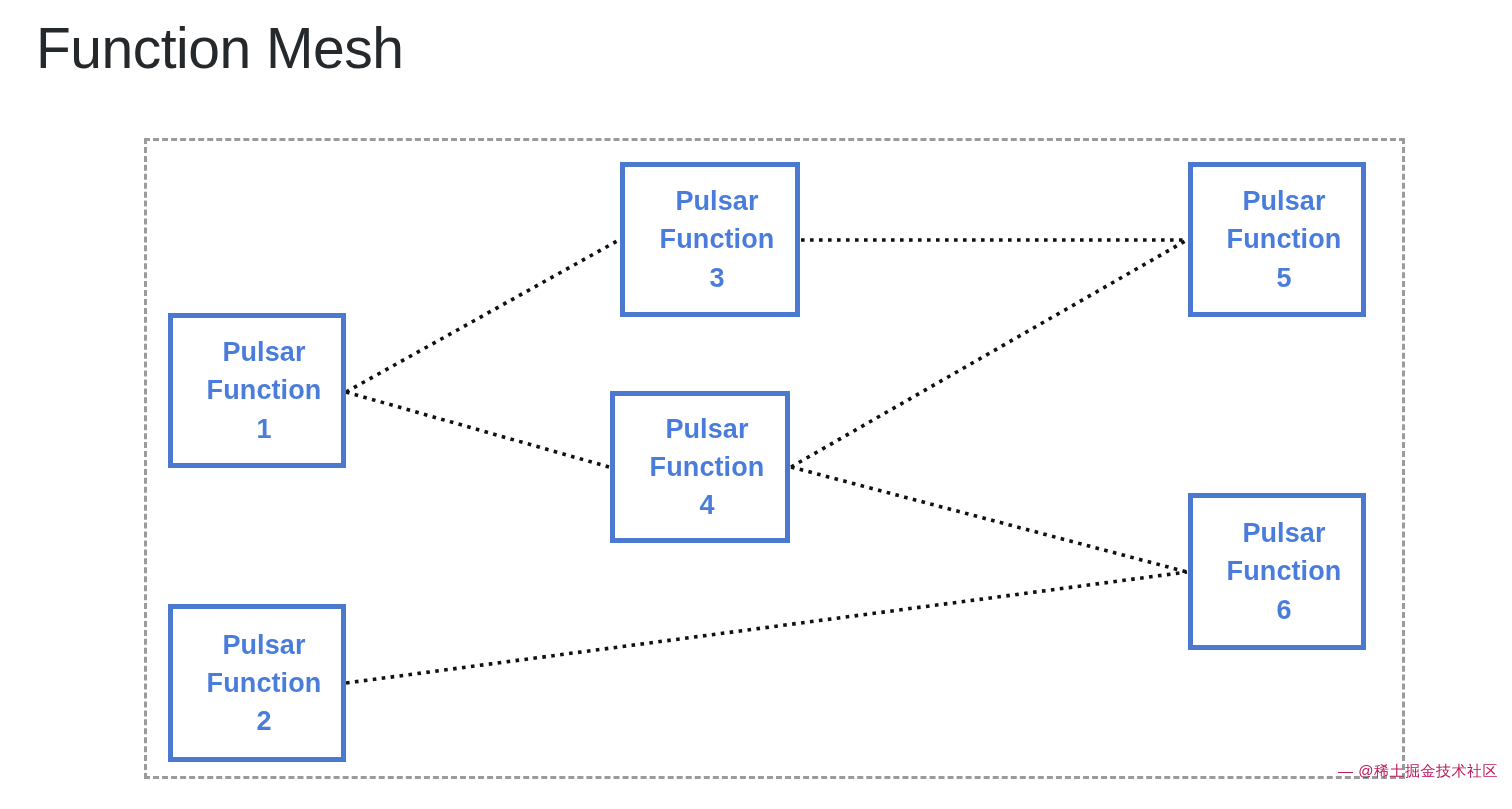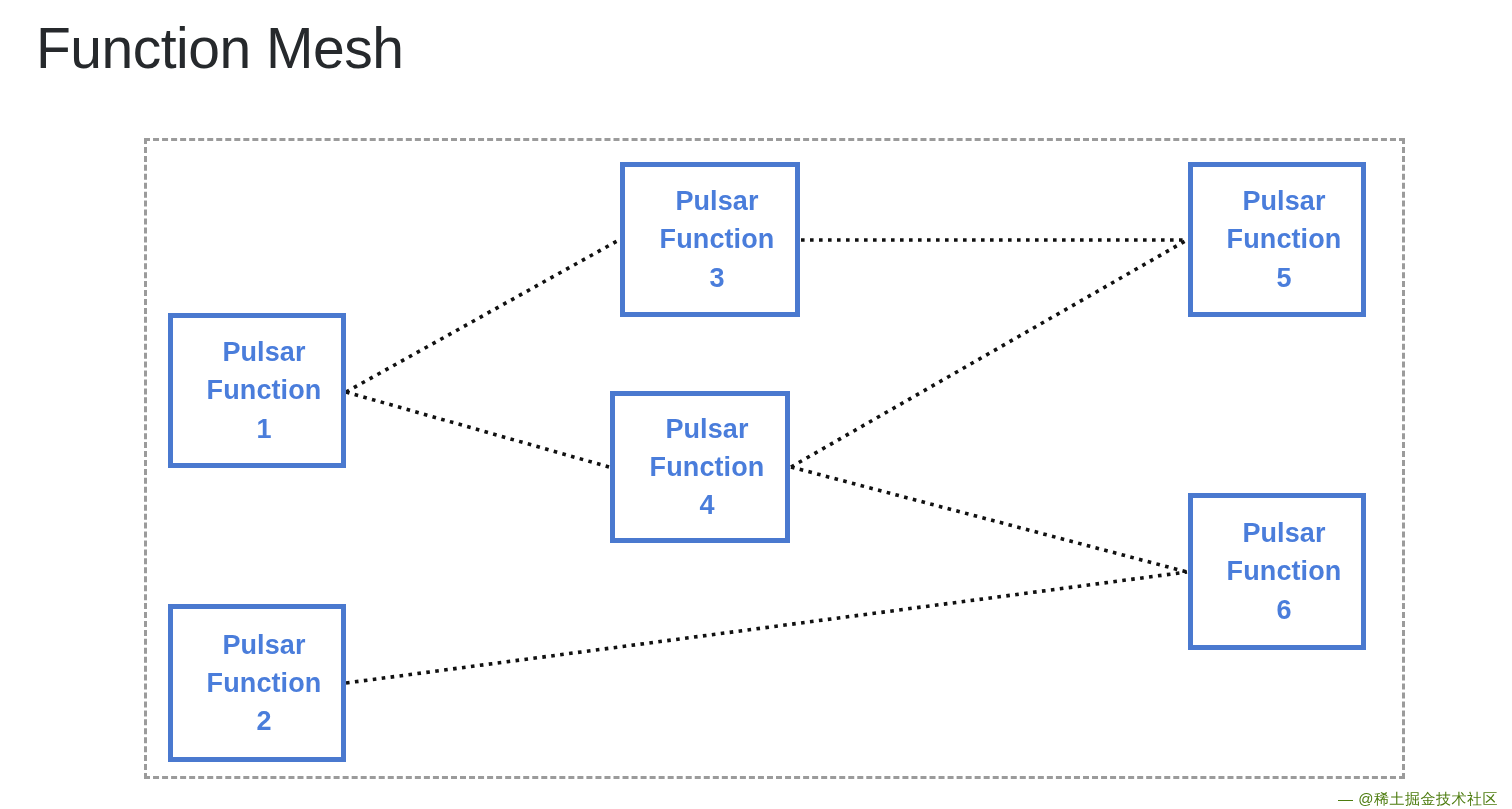--- a/index.html
+++ b/index.html
@@ -76,23 +76,23 @@
     top: 0;
     width: 1512px;
     height: 809px;
     z-index: 2;
     pointer-events: none;
   }
 
   .watermark {
     position: absolute;
     right: 14px;
-    bottom: 0;
+    bottom: 28px;
     font-size: 15px;
-    color: #4d7c0f;
+    color: #be185d;
     white-space: nowrap;
     letter-spacing: 0.5px;
   }
 </style>
 </head>
 <body>
 
 <div id="canvas">
 
   <div class="page-title">Function Mesh</div>

